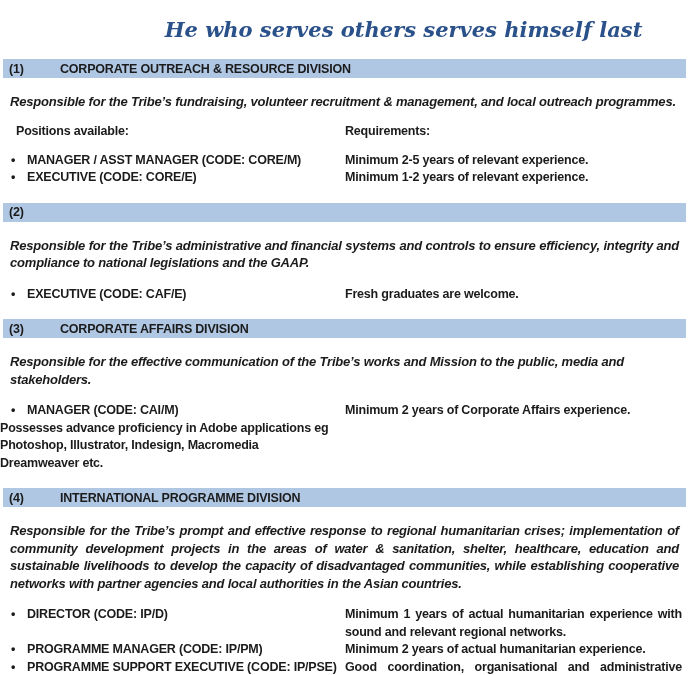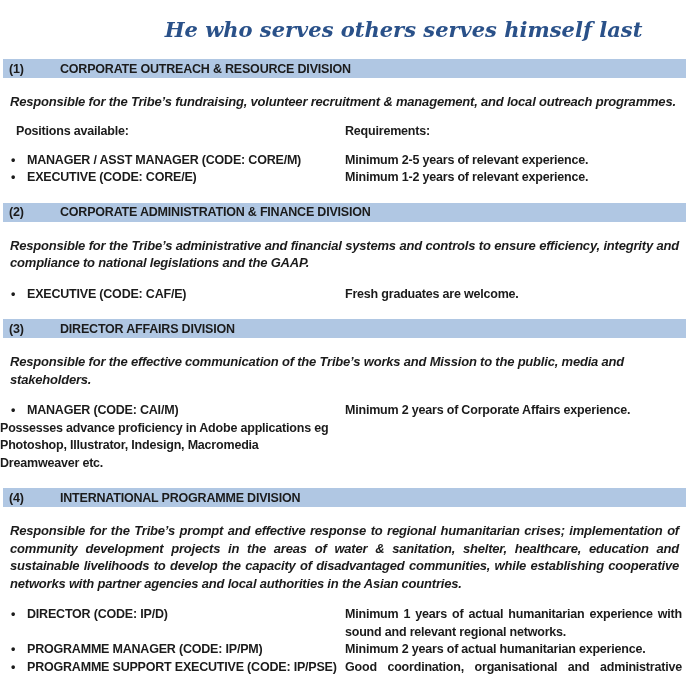--- a/index.html
+++ b/index.html
@@ -85,36 +85,35 @@
     <div class="cell-left">
       <span class="bullet"></span>
       <span class="pos-name">EXECUTIVE (CODE: CORE/E)</span>
     </div>
     <div class="cell-right">Minimum 1-2 years of relevant experience.</div>
   </div>
 </div>
 
 <div class="section-bar">
   <span class="section-num">(2)</span>
-  <span class="section-title">CORPORATE ADMINISTRATION &amp; FINANCE DIVISION</span>
 </div>
 <div class="section-desc justify">Responsible for the Tribe’s administrative and financial systems and controls to ensure efficiency, integrity and compliance to national legislations and the GAAP.</div>
 <div class="positions">
   <div class="row">
     <div class="cell-left">
       <span class="bullet"></span>
       <span class="pos-name">EXECUTIVE (CODE: CAF/E)</span>
     </div>
     <div class="cell-right">Fresh graduates are welcome.</div>
   </div>
 </div>
 
 <div class="section-bar">
   <span class="section-num">(3)</span>
-  <span class="section-title">DIRECTOR AFFAIRS DIVISION</span>
+  <span class="section-title">CORPORATE AFFAIRS DIVISION</span>
 </div>
 <div class="section-desc">Responsible for the effective communication of the Tribe’s works and Mission to the public, media and stakeholders.</div>
 <div class="positions">
   <div class="row">
     <div class="cell-left">
       <span class="bullet"></span>
       <span class="pos-name">MANAGER (CODE: CAI/M)</span>
     </div>
     <div class="cell-right">Minimum 2 years of Corporate Affairs experience.</div>
   </div>

